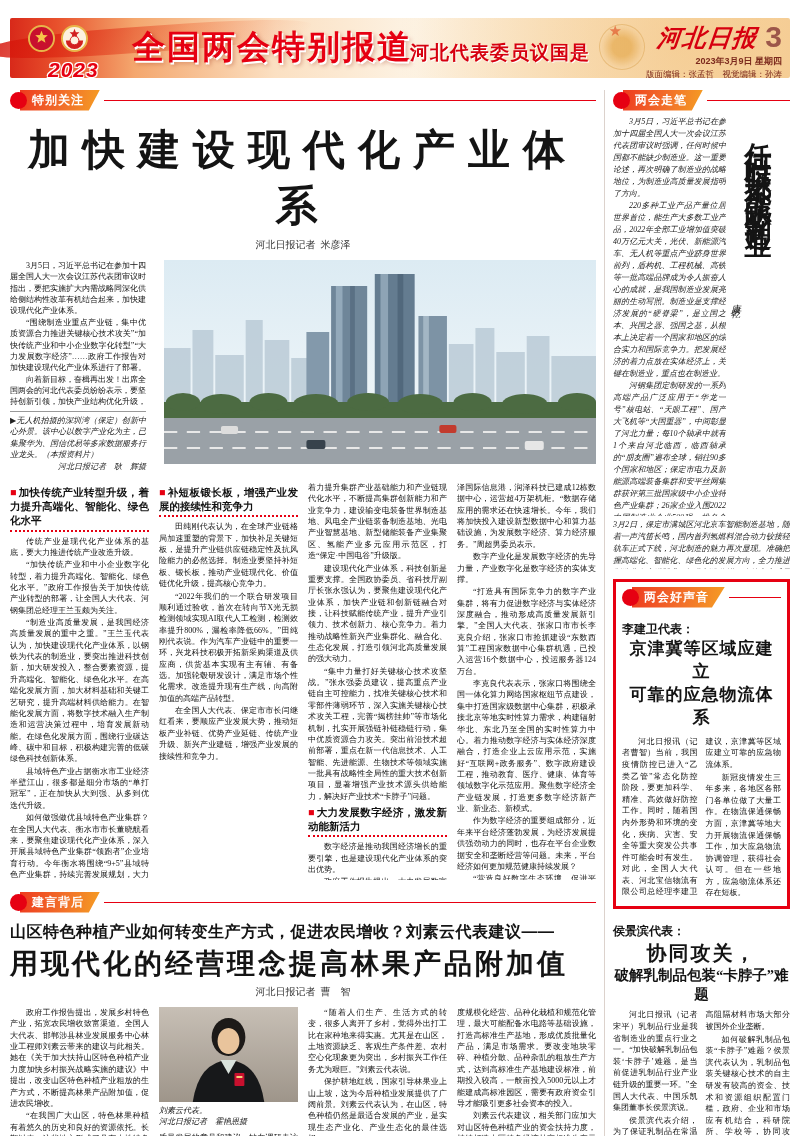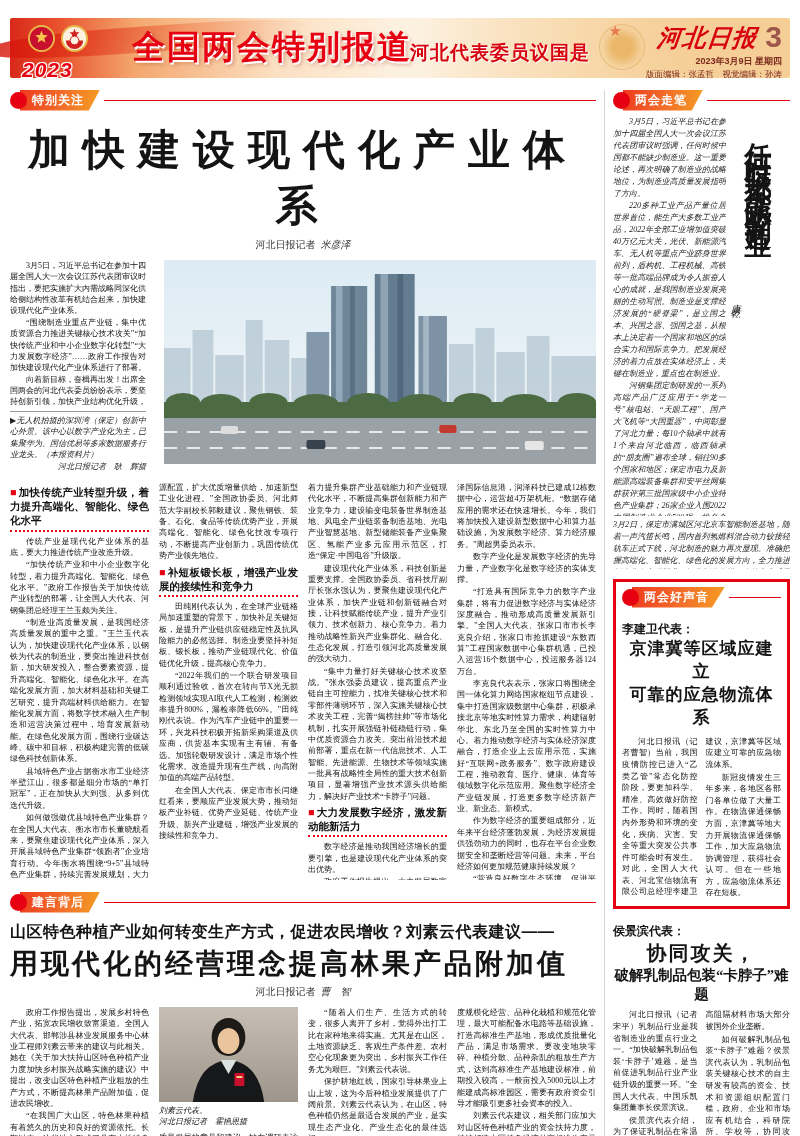--- a/index.html
+++ b/index.html
@@ -25,21 +25,21 @@
   }
   .masthead::before {
     content:""; position:absolute; left:-20px; top:8px; width:320px; height:26px;
     background: linear-gradient(95deg, rgba(214,20,10,.85), rgba(236,90,40,.35) 60%, rgba(236,90,40,0));
     transform: skewY(-4deg) skewX(-30deg); border-radius: 40%;
     pointer-events:none;
   }
   .emblems { position:absolute; left:18px; top:7px; display:flex; gap:6px; z-index:2; }
   .emblem { width:27px; height:27px; border-radius:50%; display:flex; align-items:center; justify-content:center; }
   .year {
-    position:absolute; left:12px; bottom:-4px; z-index:3;
+    position:absolute; left:38px; bottom:-4px; z-index:3;
     font-family:"Liberation Sans",sans-serif; font-weight:900; font-style:italic;
     font-size:21px; color:#e60012; letter-spacing:1px;
     text-shadow:1px 1px 0 #fff,-1px -1px 0 #fff,1px -1px 0 #fff,-1px 1px 0 #fff;
   }
   .banner-title {
     position:absolute; left:122px; top:7px; z-index:2;
     font-family:"Liberation Sans",sans-serif; font-weight:900;
     font-size:33px; color:#e60012; letter-spacing:2px;
     text-shadow: 1.5px 1.5px 0 #fff, 3px 3px 4px rgba(150,30,10,.35);
   }
@@ -79,21 +79,21 @@
   .main-col { width:594px; padding-right:8px; }
   .right-col { width:186px; border-left:1px solid #dcd2cc; padding-left:8px; }
 
   
   .main-headline {
     font-family:"Liberation Sans",sans-serif; font-weight:900;
     font-size:42px; letter-spacing:13px; text-align:center; color:#141414;
     margin:12px 0 4px;
   }
   .byline { text-align:center; font-size:10px; color:#333; margin-bottom:8px; }
-  .byline .kai { font-style:italic; }
+  .byline .kai { }
 
   .lead-row { display:flex; gap:18px; height:212px; }
   .lead-left { width:136px; display:flex; flex-direction:column; }
   .lead-paras { flex:1; overflow:hidden; font-size:8px; line-height:1.42; text-align:justify; }
   .lead-paras p { text-indent:2em; }
   .photo-caption {
     border-top:1px solid #999; margin-top:4px; padding-top:3px;
     font-size:8px; line-height:1.4; font-style:italic; color:#222; text-align:justify;
   }
   .photo-credit { font-size:8px; font-style:italic; color:#222; text-align:right; margin-top:1px; }
@@ -289,23 +289,20 @@
           <div class="dotline"></div>
           <div>
               <p>传统产业是现代化产业体系的基底，要大力推进传统产业改造升级。</p>
               <p>“加快传统产业和中小企业数字化转型，着力提升高端化、智能化、绿色化水平。”政府工作报告关于加快传统产业转型的部署，让全国人大代表、河钢集团总经理王兰玉颇为关注。</p>
               <p>“制造业高质量发展，是我国经济高质量发展的重中之重。”王兰玉代表认为，加快建设现代化产业体系，以钢铁为代表的制造业，要突出推进科技创新，加大研发投入，整合要素资源，提升高端化、智能化、绿色化水平。在高端化发展方面，加大材料基础和关键工艺研究，提升高端材料供给能力。在智能化发展方面，将数字技术融入生产制造和运营决策过程中，培育发展新动能。在绿色化发展方面，围绕行业碳达峰、碳中和目标，积极构建完善的低碳绿色科技创新体系。</p>
               <p>县域特色产业占据衡水市工业经济半壁江山，很多都是细分市场的“单打冠军”，正在加快从大到强、从多到优迭代升级。</p>
               <p>如何做强做优县域特色产业集群？在全国人大代表、衡水市市长董晓航看来，要聚焦建设现代化产业体系，深入开展县域特色产业集群“领跑者”企业培育行动。今年衡水将围绕“9+5”县域特色产业集群，持续完善发展规划，大力实施“育苗工程”，加快形成“产业龙头+单项冠军+专精特新”优质企业雁阵集群，从品牌打造、参与制定行业标准、技改升级、设计赋能等环节入手，助力提升产业核心竞争力，打造高水平特色产业集群，加快建设特色产业强市。</p>
             </div>
         </div>
         <div class="col">
-          <div class="flush-first">
-              <p>源配置，扩大优质增量供给，加速新型工业化进程。”全国政协委员、河北师范大学副校长郭毅建议，聚焦钢铁、装备、石化、食品等传统优势产业，开展高端化、智能化、绿色化技改专项行动，不断提高产业创新力，巩固传统优势产业领先地位。</p>
-            </div>
           <div class="subhead"><span class="sq">■</span><span>补短板锻长板，增强产业发展的接续性和竞争力</span></div>
           <div class="dotline"></div>
           <div>
               <p>田纯刚代表认为，在全球产业链格局加速重塑的背景下，加快补足关键短板，是提升产业链供应链稳定性及抗风险能力的必然选择。制造业要坚持补短板、锻长板，推动产业链现代化、价值链优化升级，提高核心竞争力。</p>
               <p>“2022年我们的一个联合研发项目顺利通过验收，首次在转向节X光无损检测领域实现AI取代人工检测，检测效率提升800%，漏检率降低66%。”田纯刚代表说。作为汽车产业链中的重要一环，兴龙科技积极开拓新采购渠道及供应商，供货基本实现有主有辅、有备选。加强轮毂研发设计，满足市场个性化需求。改造提升现有生产线，向高附加值的高端产品转型。</p>
               <p>在全国人大代表、保定市市长闫继红看来，要顺应产业发展大势，推动短板产业补链、优势产业延链、传统产业升级、新兴产业建链，增强产业发展的接续性和竞争力。</p>
             </div>
         </div>
         <div class="col">
           <div class="flush-first">

